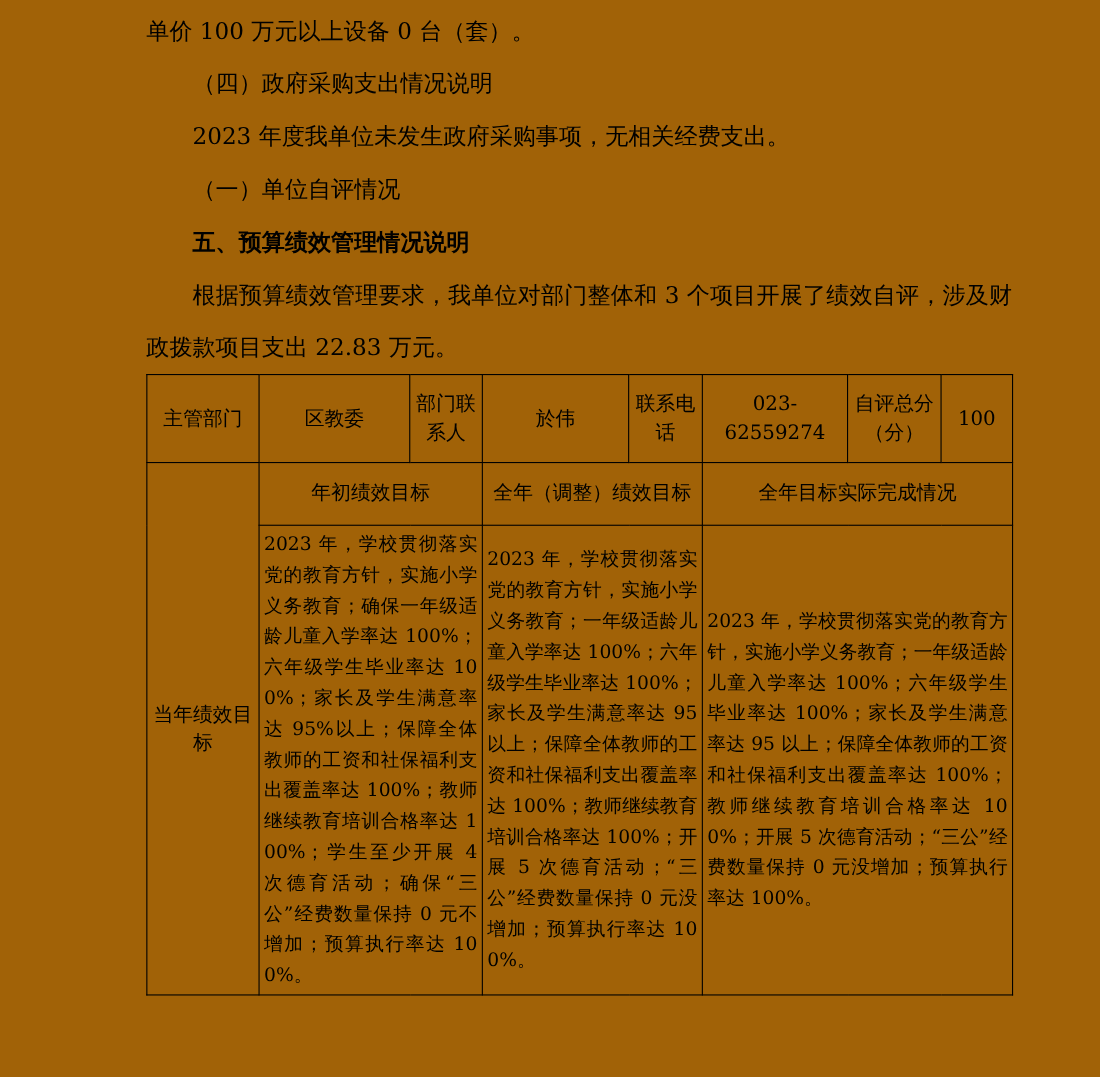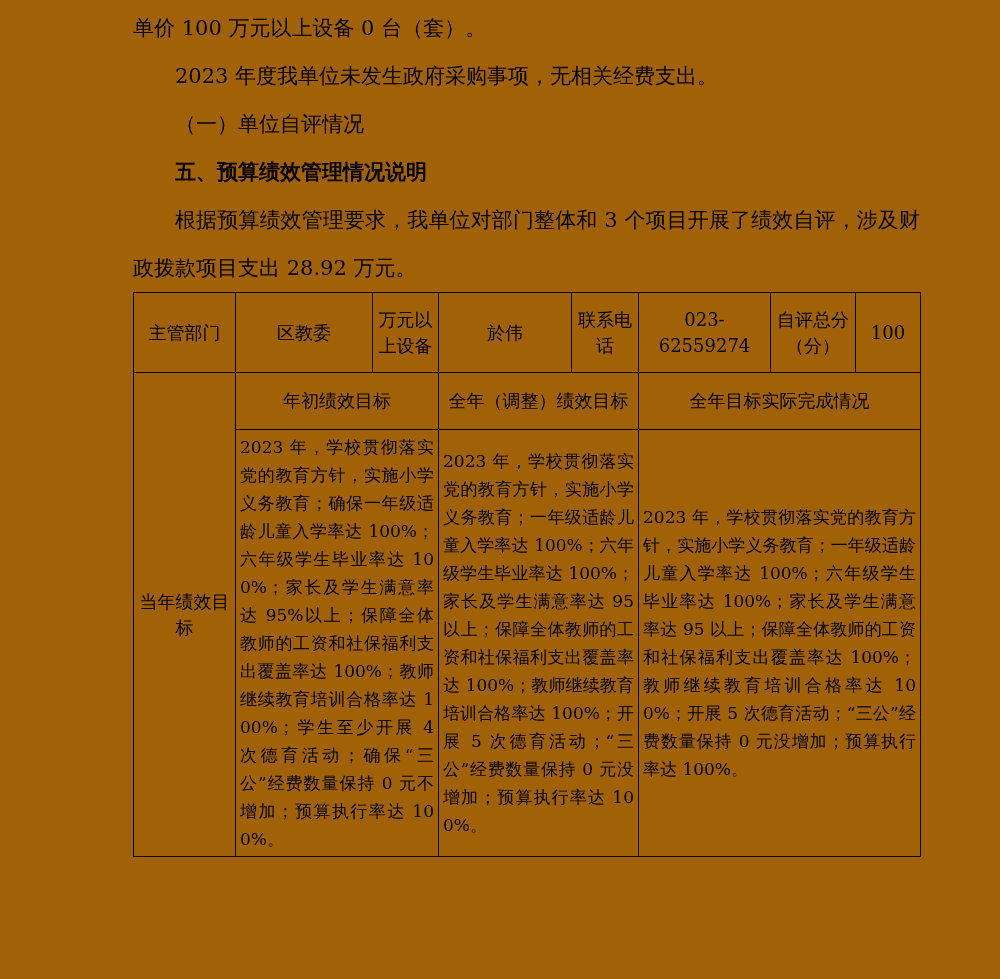--- a/index.html
+++ b/index.html
@@ -67,46 +67,47 @@
   }
 </style>
 </head>
 <body>
 
 <div class="page">
   <div class="content">
 
     <p class="body-text">单价 100 万元以上设备 0 台（套）。</p>
 
+    <p class="body-text indent">（四）政府采购支出情况说明</p>
 
     <p class="body-text indent">2023 年度我单位未发生政府采购事项，无相关经费支出。</p>
 
     <p class="body-text indent">（一）单位自评情况</p>
 
     <p class="body-text indent heading-bold">五、预算绩效管理情况说明</p>
 
-    <p class="body-text indent">根据预算绩效管理要求，我单位对部门整体和 3 个项目开展了绩效自评，涉及财政拨款项目支出 28.92 万元。</p>
+    <p class="body-text indent">根据预算绩效管理要求，我单位对部门整体和 3 个项目开展了绩效自评，涉及财政拨款项目支出 22.83 万元。</p>
 
 
     <table class="perf-table">
       <colgroup>
         <col style="width:102px">
         <col style="width:137px">
         <col style="width:66px">
         <col style="width:133px">
         <col style="width:67px">
         <col style="width:132px">
         <col style="width:85px">
         <col style="width:65px">
       </colgroup>
       <tbody>
         <tr class="row-info">
           <td>主管部门</td>
           <td>区教委</td>
-          <td>万元以上设备</td>
+          <td>部门联系人</td>
           <td>於伟</td>
           <td>联系电话</td>
           <td>023-62559274</td>
           <td>自评总分（分）</td>
           <td>100</td>
         </tr>
         <tr class="row-goalhead">
           <td rowspan="2">当年绩效目标</td>
           <td colspan="2">年初绩效目标</td>
           <td colspan="2">全年（调整）绩效目标</td>

